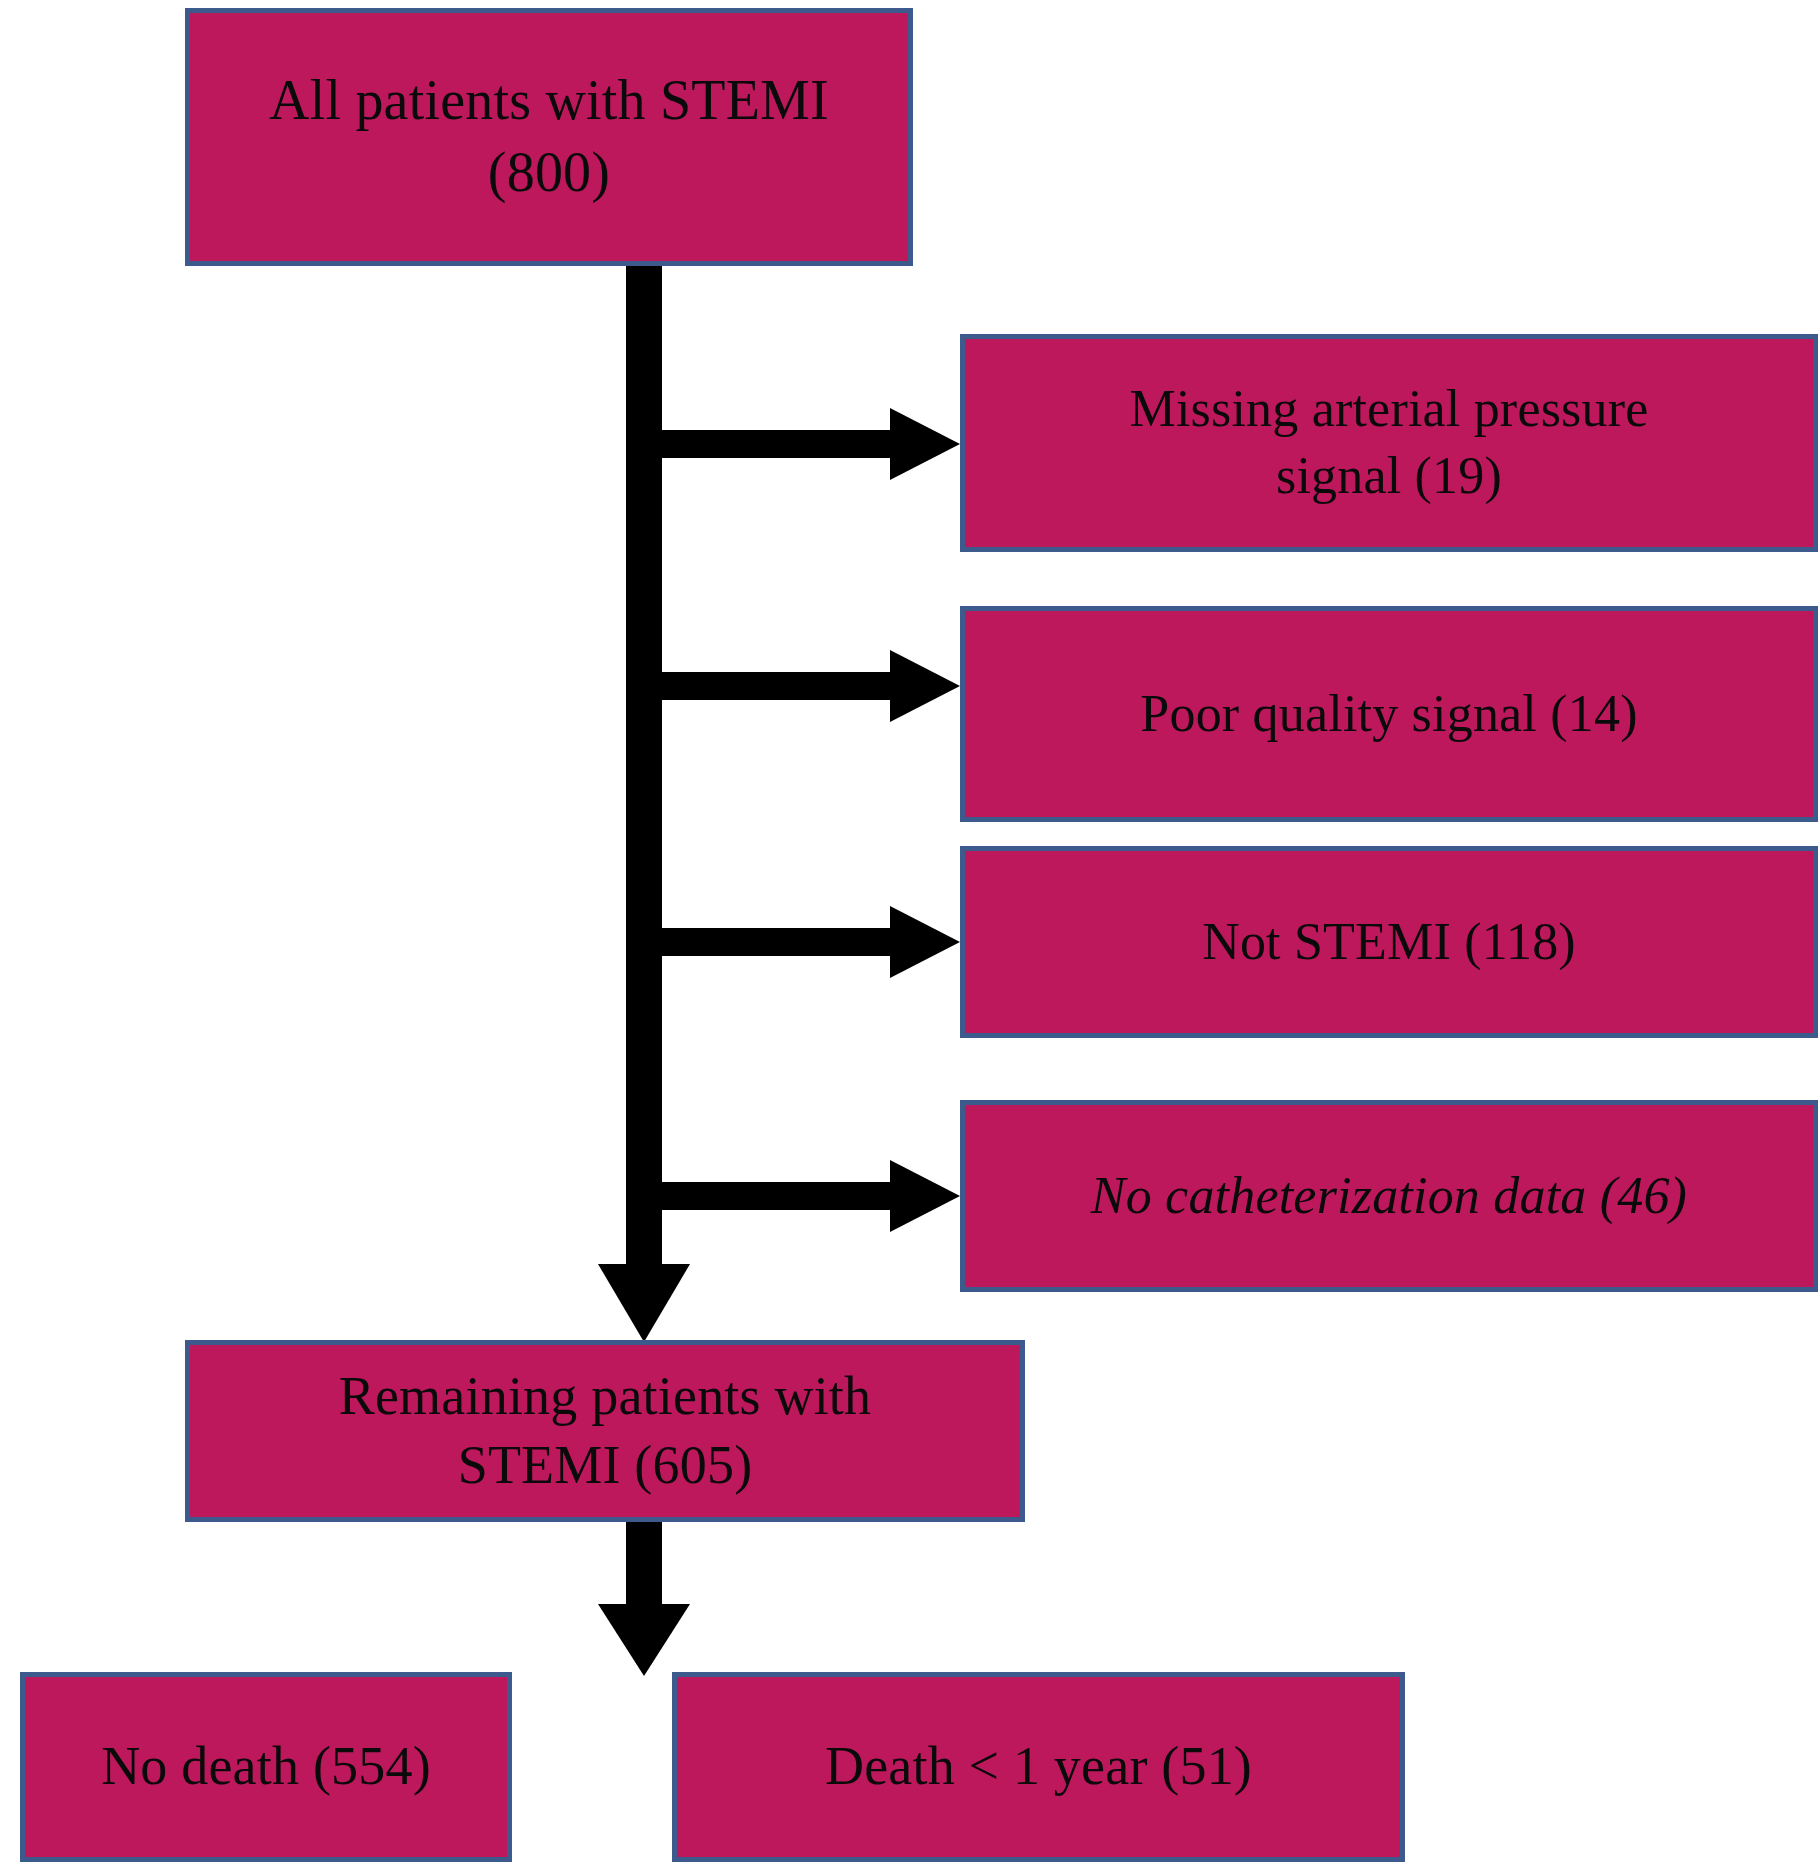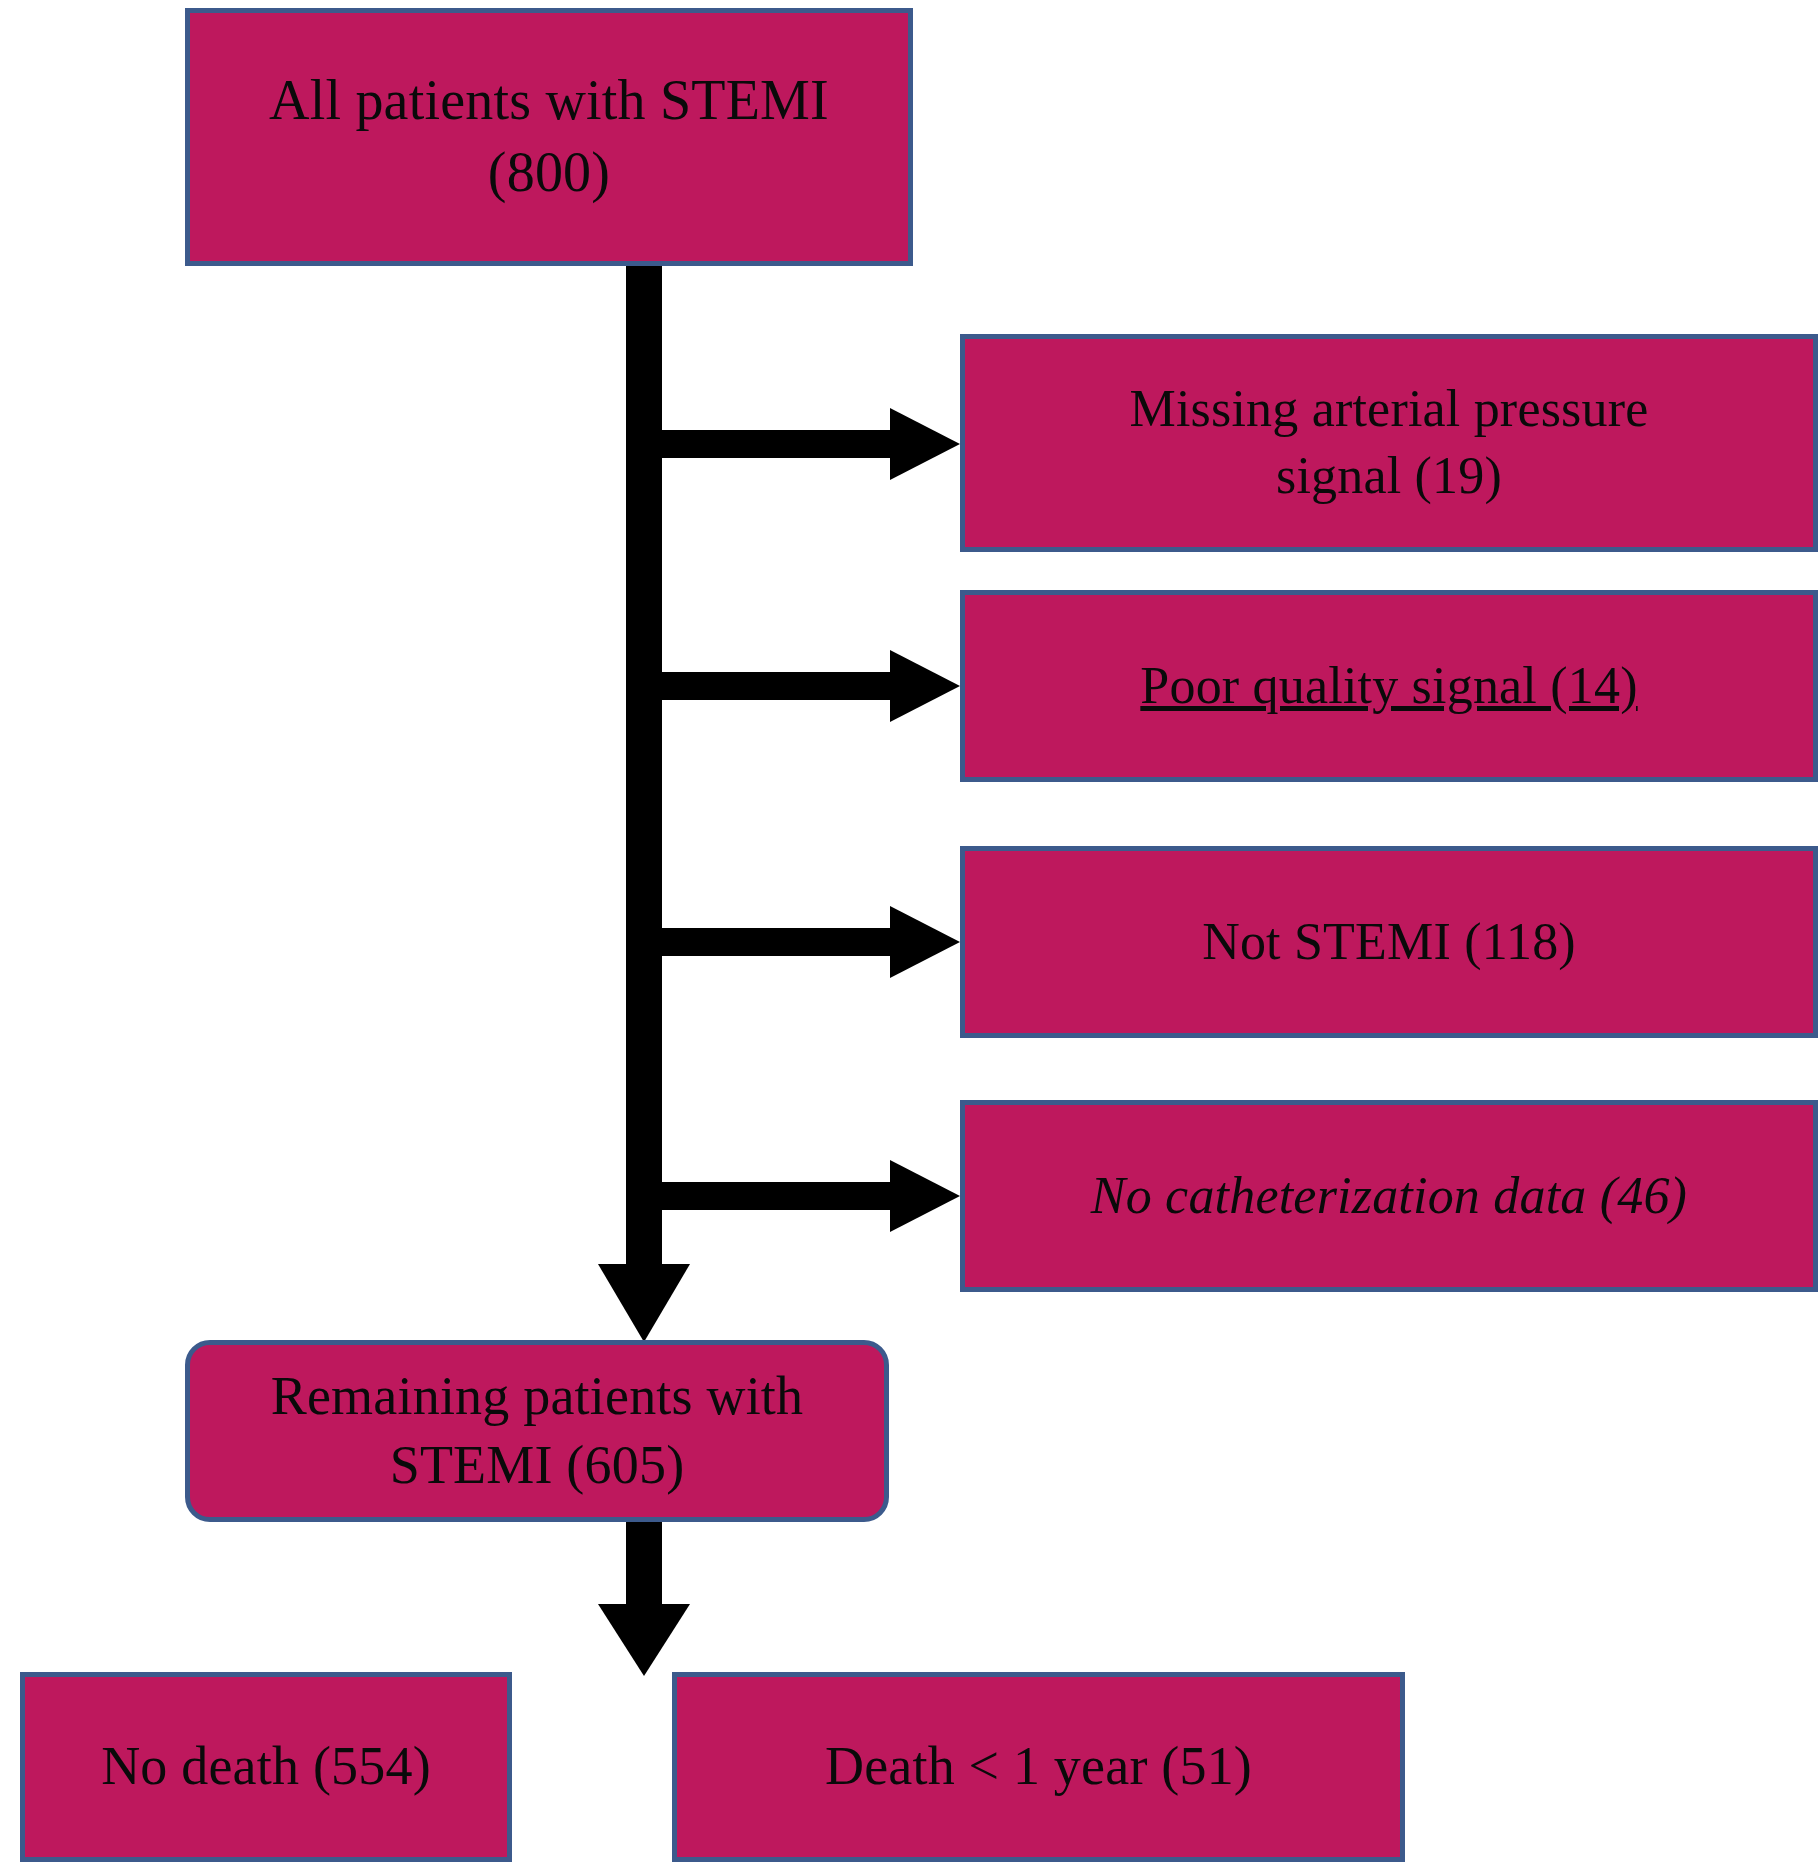--- a/index.html
+++ b/index.html
@@ -52,32 +52,31 @@
     font-size: 56px;
   }
 
   
   .node-exclusion {
     left: 960px;
     width: 858px;
     font-size: 52px;
   }
   #node-missing-signal { top: 334px;  height: 218px; }
-  #node-poor-quality   { top: 590px;  height: 192px; text-decoration: underline; }
+  #node-poor-quality   { top: 606px;  height: 216px; }
   #node-not-stemi      { top: 846px;  height: 192px; }
   #node-no-cath        { top: 1100px; height: 192px; font-style: italic; }
 
   
   #node-remaining {
     left: 185px;
     top: 1340px;
-    width: 704px;
+    width: 840px;
     height: 182px;
     font-size: 54px;
-    border-radius: 25px;
   }
 
   
   #node-no-death {
     left: 20px;
     top: 1672px;
     width: 492px;
     height: 190px;
     font-size: 54px;
   }

